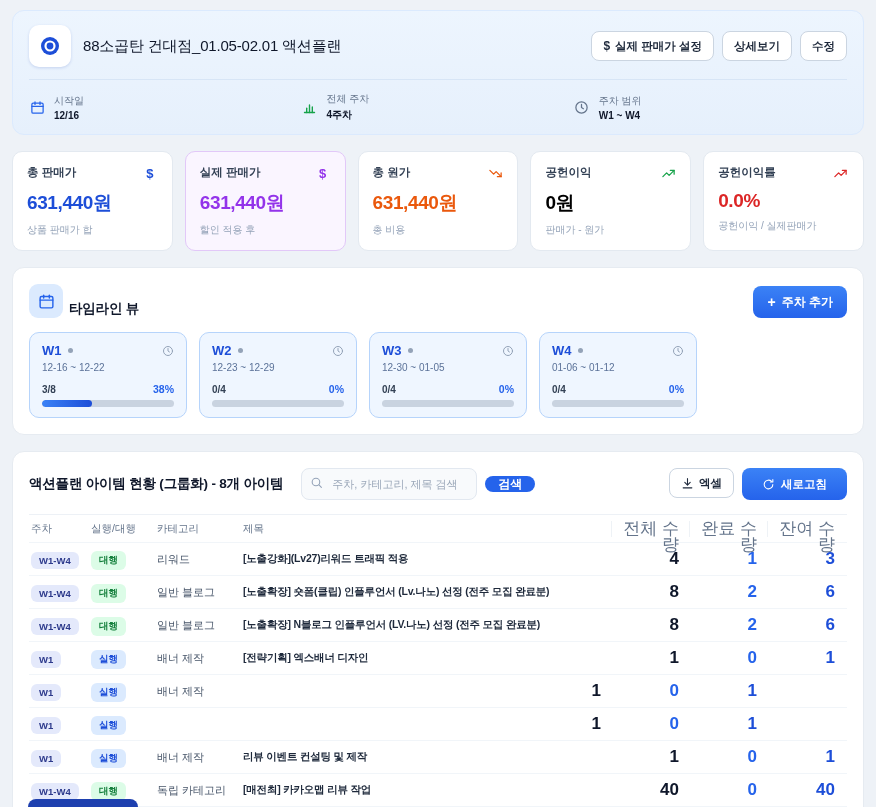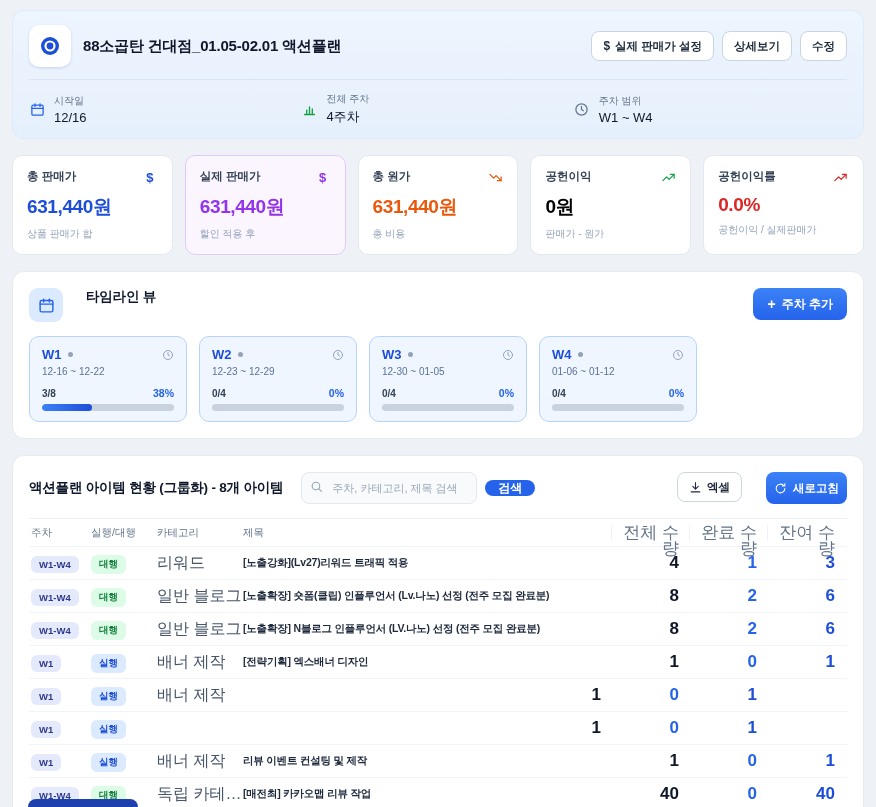--- a/index.html
+++ b/index.html
@@ -4,45 +4,45 @@
 <style>
   *{margin:0;padding:0;box-sizing:border-box}
   html,body{width:876px;height:807px;overflow:hidden}
   body{background:#eef2f7;font-family:"Liberation Sans",sans-serif;color:#0f172a;position:relative}
   .wrap{padding:10px 12px 0}
 
   
   .hero{background:linear-gradient(180deg,#edf5fe,#e6f0fc);border:1px solid #dbeafe;border-radius:12px;padding:14px 16px 12px;margin-bottom:16px}
   .hero-top{display:flex;align-items:center;gap:12px;padding-bottom:12px;border-bottom:1px solid #d7e5f6}
   .logo{width:42px;height:42px;background:#ffffff;border-radius:10px;display:flex;align-items:center;justify-content:center;box-shadow:0 1px 3px rgba(30,64,175,.18);flex:0 0 auto}
-  .hero-title{font-size:15px;font-weight:bold;letter-spacing:-.2px}
+  .hero-title{font-size:15px;font-weight:normal;letter-spacing:-.2px}
   .hero-sub{font-size:11px;color:#64748b;margin-top:3px}
   .hero-actions{margin-left:auto;display:flex;gap:8px}
   .btn-outline{display:inline-flex;align-items:center;gap:5px;height:30px;padding:0 11px;background:#fff;border:1px solid #cbd5e1;border-radius:8px;font-size:11.5px;font-weight:600;color:#1e293b;cursor:pointer;font-family:inherit;white-space:nowrap}
   .dollar-glyph{font-weight:bold;font-size:12px}
   .hero-info{display:flex;padding-top:12px}
   .info-item{display:flex;align-items:center;gap:9px;width:33.3%}
   .info-icon{width:16px;height:16px;display:flex;align-items:center;justify-content:center}
   .info-label{font-size:10px;color:#64748b}
-  .info-value{font-size:13px;font-weight:normal;margin-top:2px}
+  .info-value{font-size:10px;font-weight:bold;margin-top:2px}
   .c-blue{color:#2563eb}.c-green{color:#16a34a}.c-gray{color:#64748b}
 
   
   .stats{display:flex;gap:12px;margin-bottom:16px}
   .stat{flex:1;background:#fff;border:1px solid #e3e9f0;border-radius:10px;padding:13px 14px}
   .stat.highlight{background:#faf5ff;border-color:#e2c8f8}
   .stat-top{display:flex;justify-content:space-between;align-items:flex-start}
   .stat-label{font-size:11.5px;font-weight:600;color:#334155}
   .stat-ic{width:16px;height:16px;display:flex;align-items:center;justify-content:center;font-weight:bold;font-size:13px}
   .stat-value{font-size:19px;font-weight:bold;margin:9px 0 7px;letter-spacing:-.4px;white-space:nowrap}
   .stat-sub{font-size:10px;color:#94a3b8;white-space:nowrap}
 
   
   .panel{background:#fff;border:1px solid #e6ebf1;border-radius:12px;padding:16px;margin-bottom:16px}
-  .panel-head{display:flex;align-items:flex-start;gap:23px}
+  .panel-head{display:flex;align-items:flex-end;gap:6px}
   .icon-chip{width:34px;height:34px;border-radius:9px;background:#dbeafe;color:#2563eb;display:flex;align-items:center;justify-content:center;flex:0 0 auto}
   .panel-title{font-size:13.5px;font-weight:bold;letter-spacing:-.2px}
   .btn-primary{margin-left:auto;display:inline-flex;align-items:center;gap:6px;height:32px;padding:0 14px;background:linear-gradient(180deg,#3b82f6,#2563eb);border:none;border-radius:8px;color:#fff;font-size:12px;font-weight:600;cursor:pointer;font-family:inherit;white-space:nowrap}
   .plus-glyph{font-size:14px;font-weight:bold;line-height:1}
 
   
   .weeks{display:flex;gap:12px;margin-top:14px}
   .week{width:158px;background:#eff6ff;border:1px solid #b6d4fb;border-radius:10px;padding:10px 12px;cursor:pointer}
   .week-top{display:flex;align-items:center}
   .week-name{font-size:13px;font-weight:bold;color:#1d4ed8}
@@ -56,33 +56,33 @@
   .progress-fill{height:100%;background:linear-gradient(90deg,#3b82f6,#1d4ed8);border-radius:4px;width:0}
 
   
   .items-head{display:flex;align-items:center}
   .items-title{font-size:13.5px;font-weight:bold;margin-right:18px;white-space:nowrap;letter-spacing:-.2px}
   .search-box{position:relative;margin-right:8px}
   .search-box input{width:176px;height:32px;border:1px solid #e2e8f0;background:#f8fafc;border-radius:8px;padding:0 10px 0 30px;font-size:11px;color:#334155;outline:none;font-family:inherit}
   .search-box input::placeholder{color:#9aa7b8}
   .search-icon{position:absolute;left:9px;top:8px;color:#94a3b8;display:flex}
   .btn-search{height:16px;padding:0 13px;background:#2563eb;color:#fff;border:none;border-radius:8px;font-size:12px;font-weight:600;cursor:pointer;font-family:inherit}
-  .items-actions{margin-left:auto;display:flex;gap:24px}
-  .btn-blue{display:inline-flex;align-items:center;gap:6px;height:32px;padding:0 8px;background:linear-gradient(180deg,#3b82f6,#2563eb);border:none;border-radius:8px;color:#fff;font-size:11.5px;font-weight:600;cursor:pointer;font-family:inherit;white-space:nowrap}
+  .items-actions{margin-left:auto;display:flex;gap:8px}
+  .btn-blue{display:inline-flex;align-items:center;gap:6px;height:32px;padding:0 20px;background:linear-gradient(180deg,#3b82f6,#2563eb);border:none;border-radius:8px;color:#fff;font-size:11.5px;font-weight:600;cursor:pointer;font-family:inherit;white-space:nowrap}
 
   
   .table{margin-top:14px;border-top:1px solid #edf1f6}
   .trow{display:grid;grid-template-columns:60px 66px 86px 1fr 78px 78px 78px;align-items:center;height:33px;border-bottom:1px solid #f1f5f9;padding:0 2px}
   .thead{height:28px;color:#64748b;font-size:10.5px;font-weight:400}
   .thead .cell-num{border-left:1px solid #eef2f6;height:16px;line-height:16px}
   .cell-num{text-align:right;padding-right:10px;font-size:17px;font-weight:bold}
   .num-total{color:#0f172a}
   .num-done{color:#2563eb}
   .num-remain{color:#1d4ed8}
-  .cat{font-size:16px;color:#475569;white-space:nowrap;overflow:hidden;text-overflow:ellipsis}
+  .cat{font-size:11px;color:#475569;white-space:nowrap;overflow:hidden;text-overflow:ellipsis}
   .ttl{font-size:10.5px;font-weight:600;color:#1e293b;white-space:nowrap;overflow:hidden;text-overflow:ellipsis;padding-right:8px;letter-spacing:-.2px}
   .badge{display:inline-block;padding:3px 8px;border-radius:6px;font-size:9.5px;font-weight:bold;white-space:nowrap}
   .badge-week{background:#e4e9fb;color:#2d3a8c}
   .badge-type[data-variant="대행"]{background:#dcfce7;color:#15803d}
   .badge-type[data-variant="실행"]{background:#dbeafe;color:#1d4ed8}
 
   .cutoff{position:absolute;left:28px;top:799px;width:110px;height:16px;border-radius:8px;background:#1e40af}
   svg{display:block}
 </style>
 </head>

